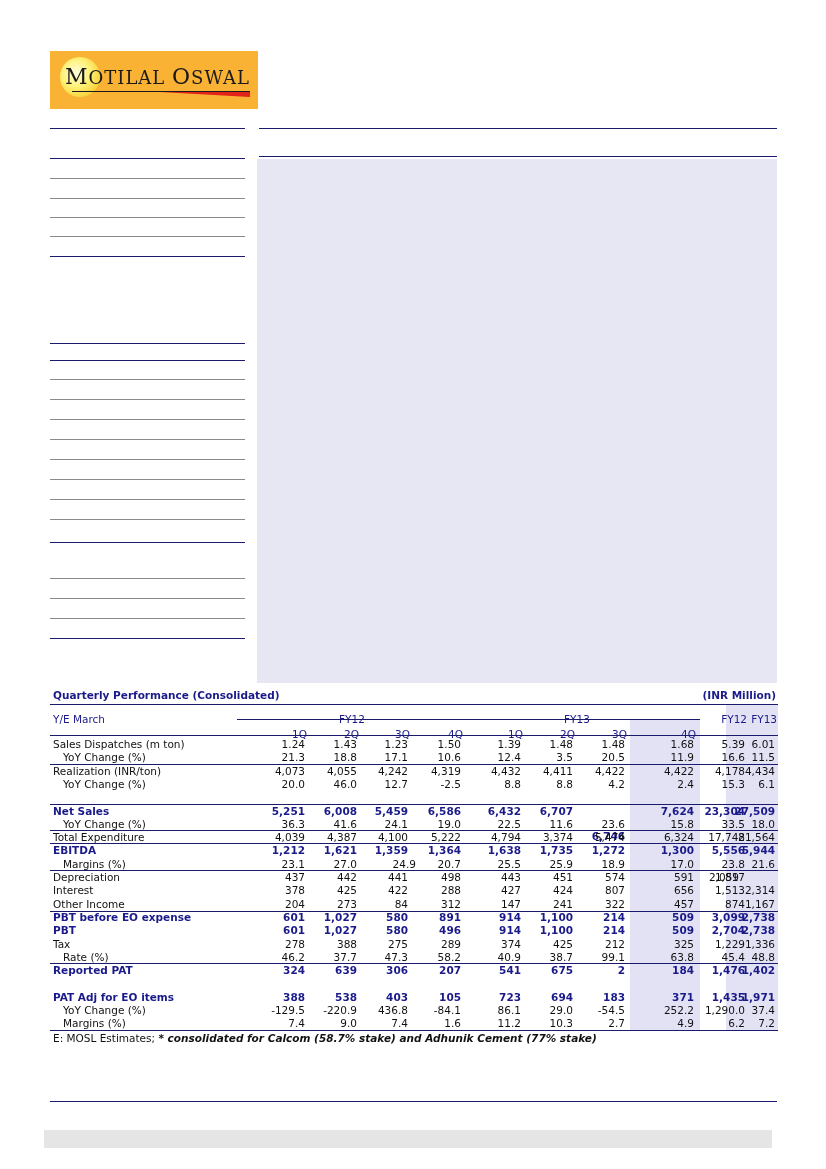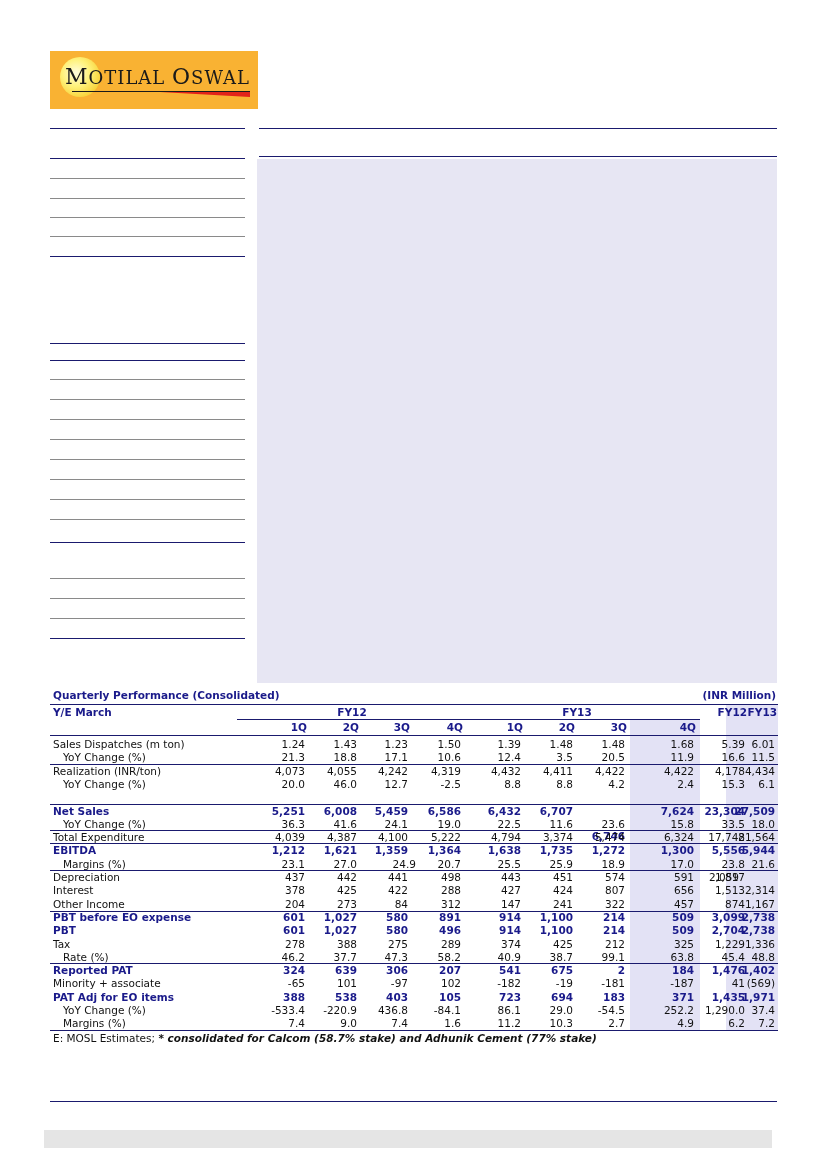--- a/index.html
+++ b/index.html
@@ -29,21 +29,21 @@
   .tbl { left: 50px; top: 689px; width: 728px; font-family: "DejaVu Sans", sans-serif; font-size: 10.5px; color: #111; }
   .tbl .title { position: absolute; left: 3px; top: 0; font-weight: bold; color: #1a1a8a; font-size: 10.5px; }
   .tbl .unit { position: absolute; right: 2px; top: 0; font-weight: bold; color: #1a1a8a; font-size: 10.5px; }
   .shade { position: absolute; background: #e3e2f5; }
   .row { position: absolute; left: 0; width: 728px; height: 14px; line-height: 14px; }
   .row .lbl { position: absolute; left: 3px; white-space: nowrap; }
   .row .lbl.ind { left: 13px; }
   .row .v { position: absolute; text-align: right; width: 60px; white-space: nowrap; }
   .row.bold { font-weight: bold; color: #1a1a8a; }
   .line { position: absolute; height: 1px; background: #1a1a6e; }
-  .hdr { position: absolute; font-weight: bold; color: #1a1a8a; white-space: nowrap; }
+  .hdr { position: absolute; font-weight: normal; color: #1a1a8a; white-space: nowrap; margin-top: 7px; }
   .foot { position: absolute; left: 3px; white-space: nowrap; font-size: 10.5px; }
   .foot i { font-weight: bold; font-style: italic; }
 
   .botrule { left: 50px; top: 1101px; width: 727px; height: 1px; background: #1a1a6e; }
   .footer-bar { left: 44px; top: 1130px; width: 728px; height: 18px; background: #e5e5e5; }
 </style>
 </head>
 <body>
 
 <div class="abs logo">
@@ -324,49 +324,36 @@
       <span class="v" style="left: 247px;">639</span>
       <span class="v" style="left: 298px;">306</span>
       <span class="v" style="left: 351px;">207</span>
       <span class="v" style="left: 411px;">541</span>
       <span class="v" style="left: 463px;">675</span>
       <span class="v" style="left: 515px;">2</span>
       <span class="v" style="left: 584px;">184</span>
       <span class="v" style="left: 635px;">1,476</span>
       <span class="v" style="left: 665px;">1,402</span>
     </div>
-    <div class="row" style="top: 287.4px;">
-      <span class="lbl">Minority + associate</span>
-      <span class="v" style="left: 195px;">-65</span>
-      <span class="v" style="left: 247px;">101</span>
-      <span class="v" style="left: 298px;">-97</span>
-      <span class="v" style="left: 351px;">102</span>
-      <span class="v" style="left: 411px;">-182</span>
-      <span class="v" style="left: 463px;">-19</span>
-      <span class="v" style="left: 515px;">-181</span>
-      <span class="v" style="left: 584px;">-187</span>
-      <span class="v" style="left: 635px;">41</span>
-      <span class="v" style="left: 665px;">(569)</span>
-    </div>
     <div class="row bold" style="top: 300.7px;">
       <span class="lbl">PAT Adj for EO items</span>
       <span class="v" style="left: 195px;">388</span>
       <span class="v" style="left: 247px;">538</span>
       <span class="v" style="left: 298px;">403</span>
       <span class="v" style="left: 351px;">105</span>
       <span class="v" style="left: 411px;">723</span>
       <span class="v" style="left: 463px;">694</span>
       <span class="v" style="left: 515px;">183</span>
       <span class="v" style="left: 584px;">371</span>
       <span class="v" style="left: 635px;">1,435</span>
       <span class="v" style="left: 665px;">1,971</span>
     </div>
     <div class="row" style="top: 314px;">
       <span class="lbl ind">YoY Change (%)</span>
-      <span class="v" style="left: 195px;">-533.4</span>
+      <span class="v" style="left: 195px;">-129.5</span>
       <span class="v" style="left: 247px;">-220.9</span>
       <span class="v" style="left: 298px;">436.8</span>
       <span class="v" style="left: 351px;">-84.1</span>
       <span class="v" style="left: 411px;">86.1</span>
       <span class="v" style="left: 463px;">29.0</span>
       <span class="v" style="left: 515px;">-54.5</span>
       <span class="v" style="left: 584px;">252.2</span>
       <span class="v" style="left: 635px;">1,290.0</span>
       <span class="v" style="left: 665px;">37.4</span>
     </div>

